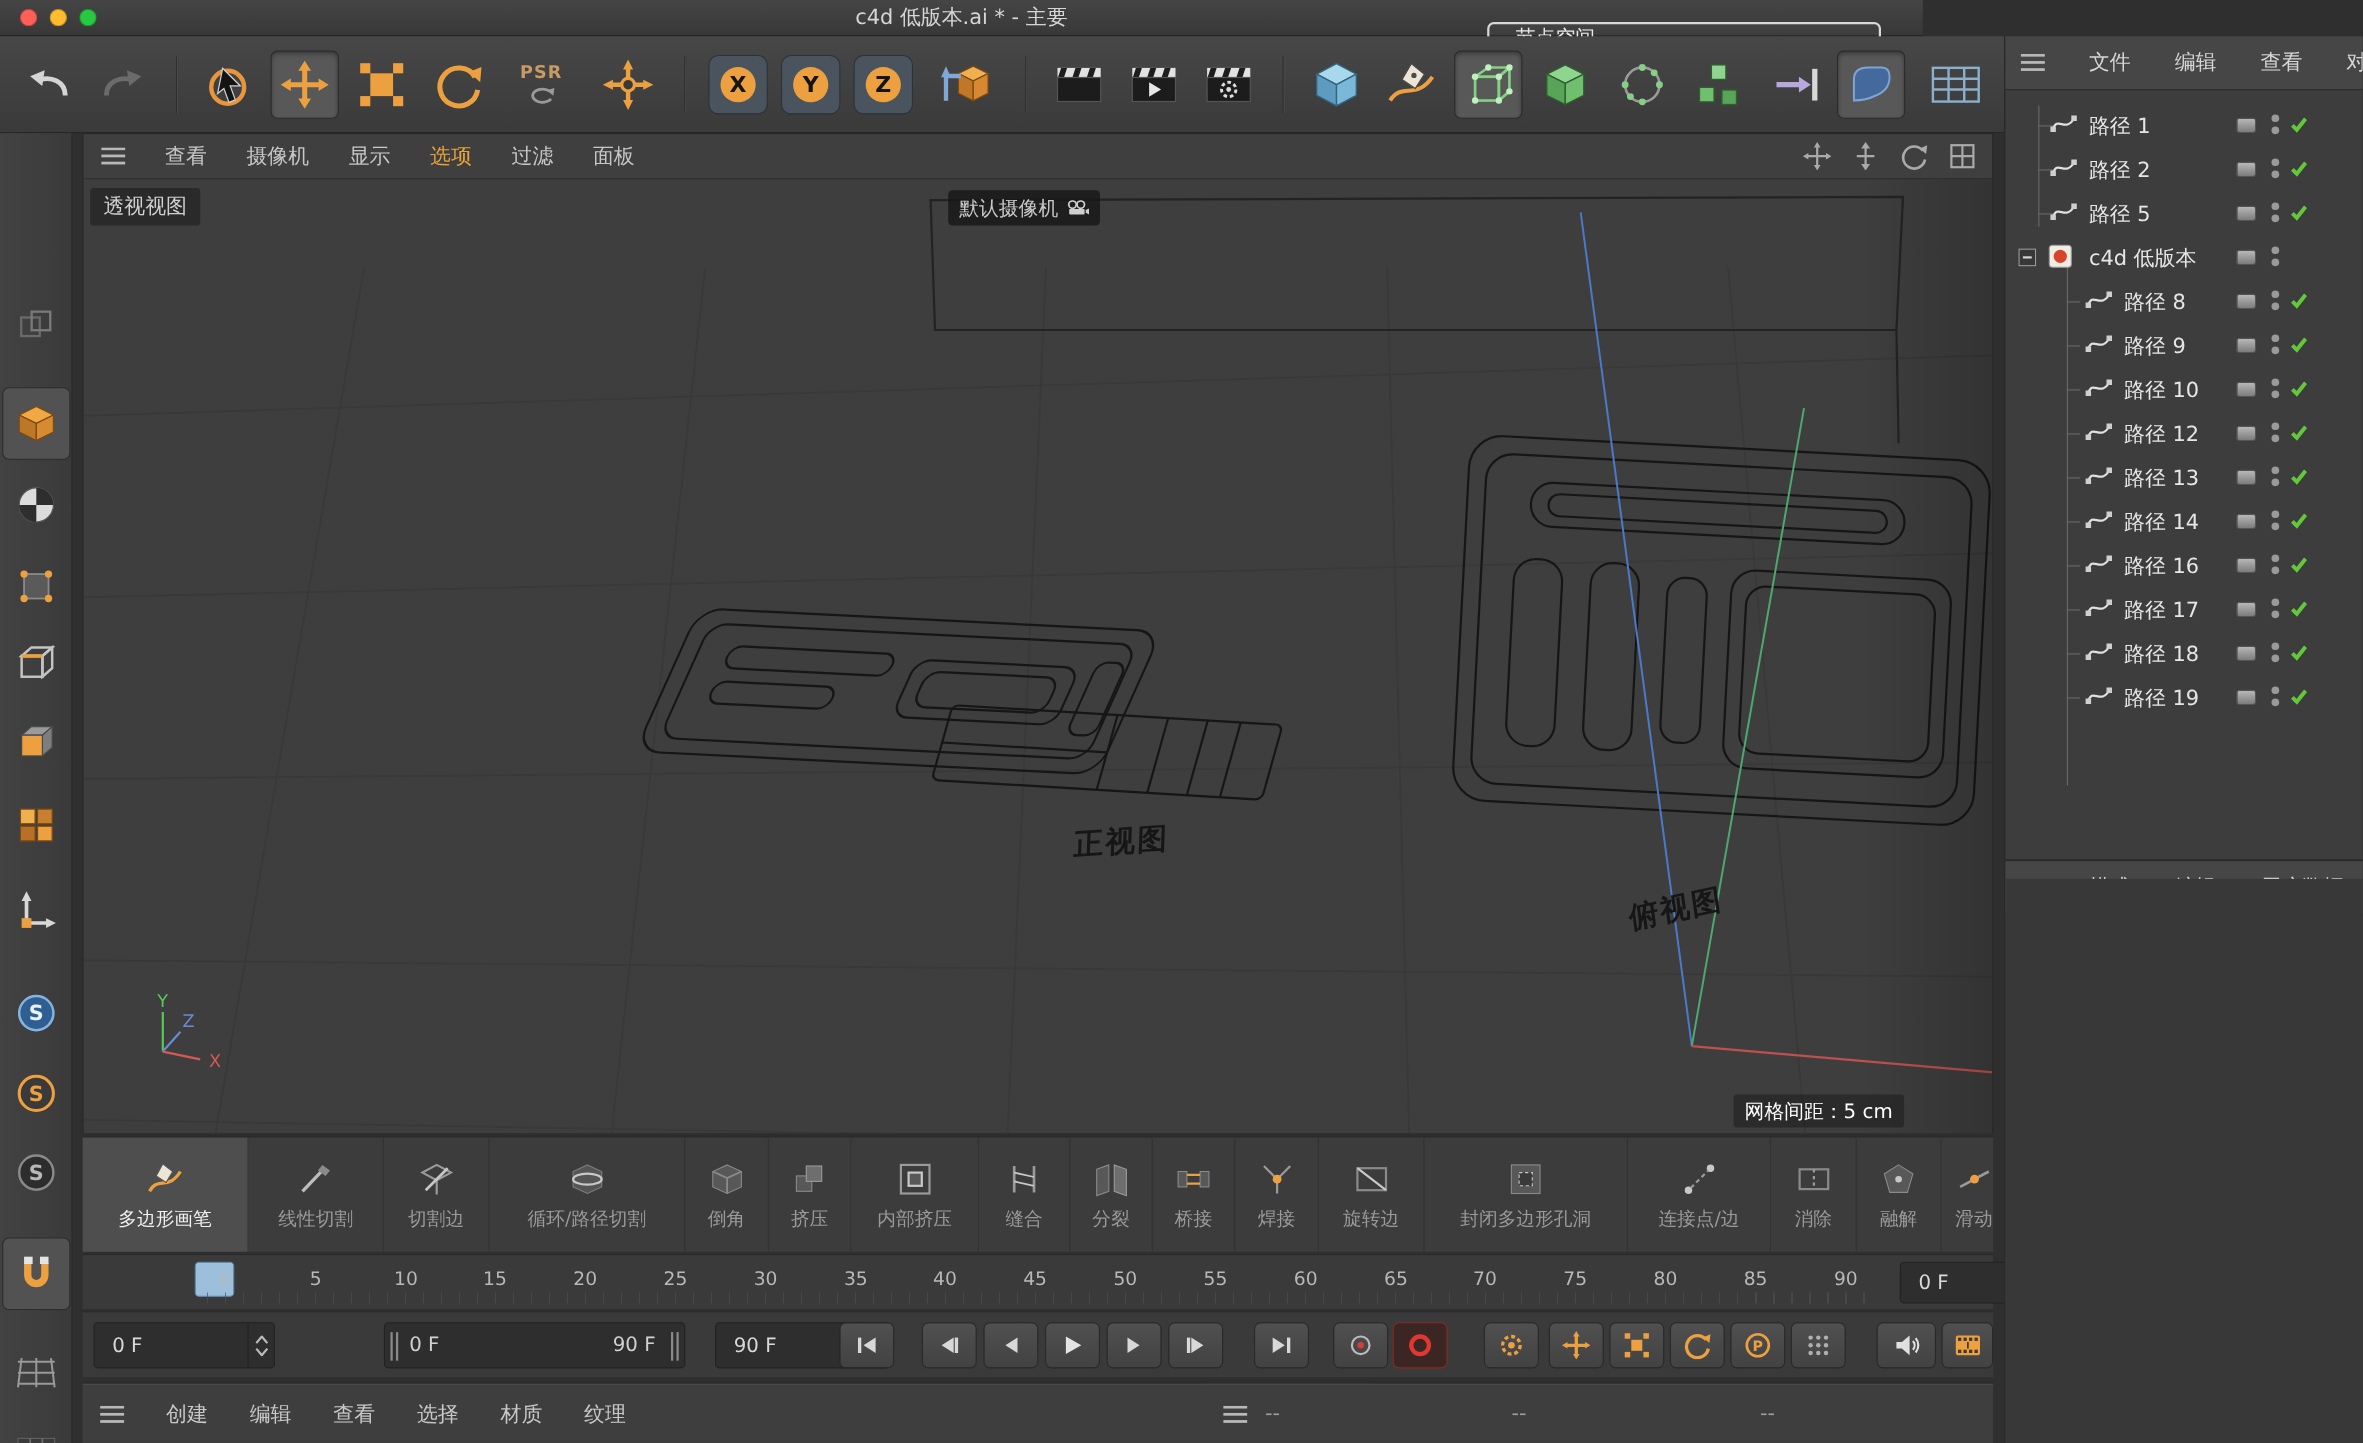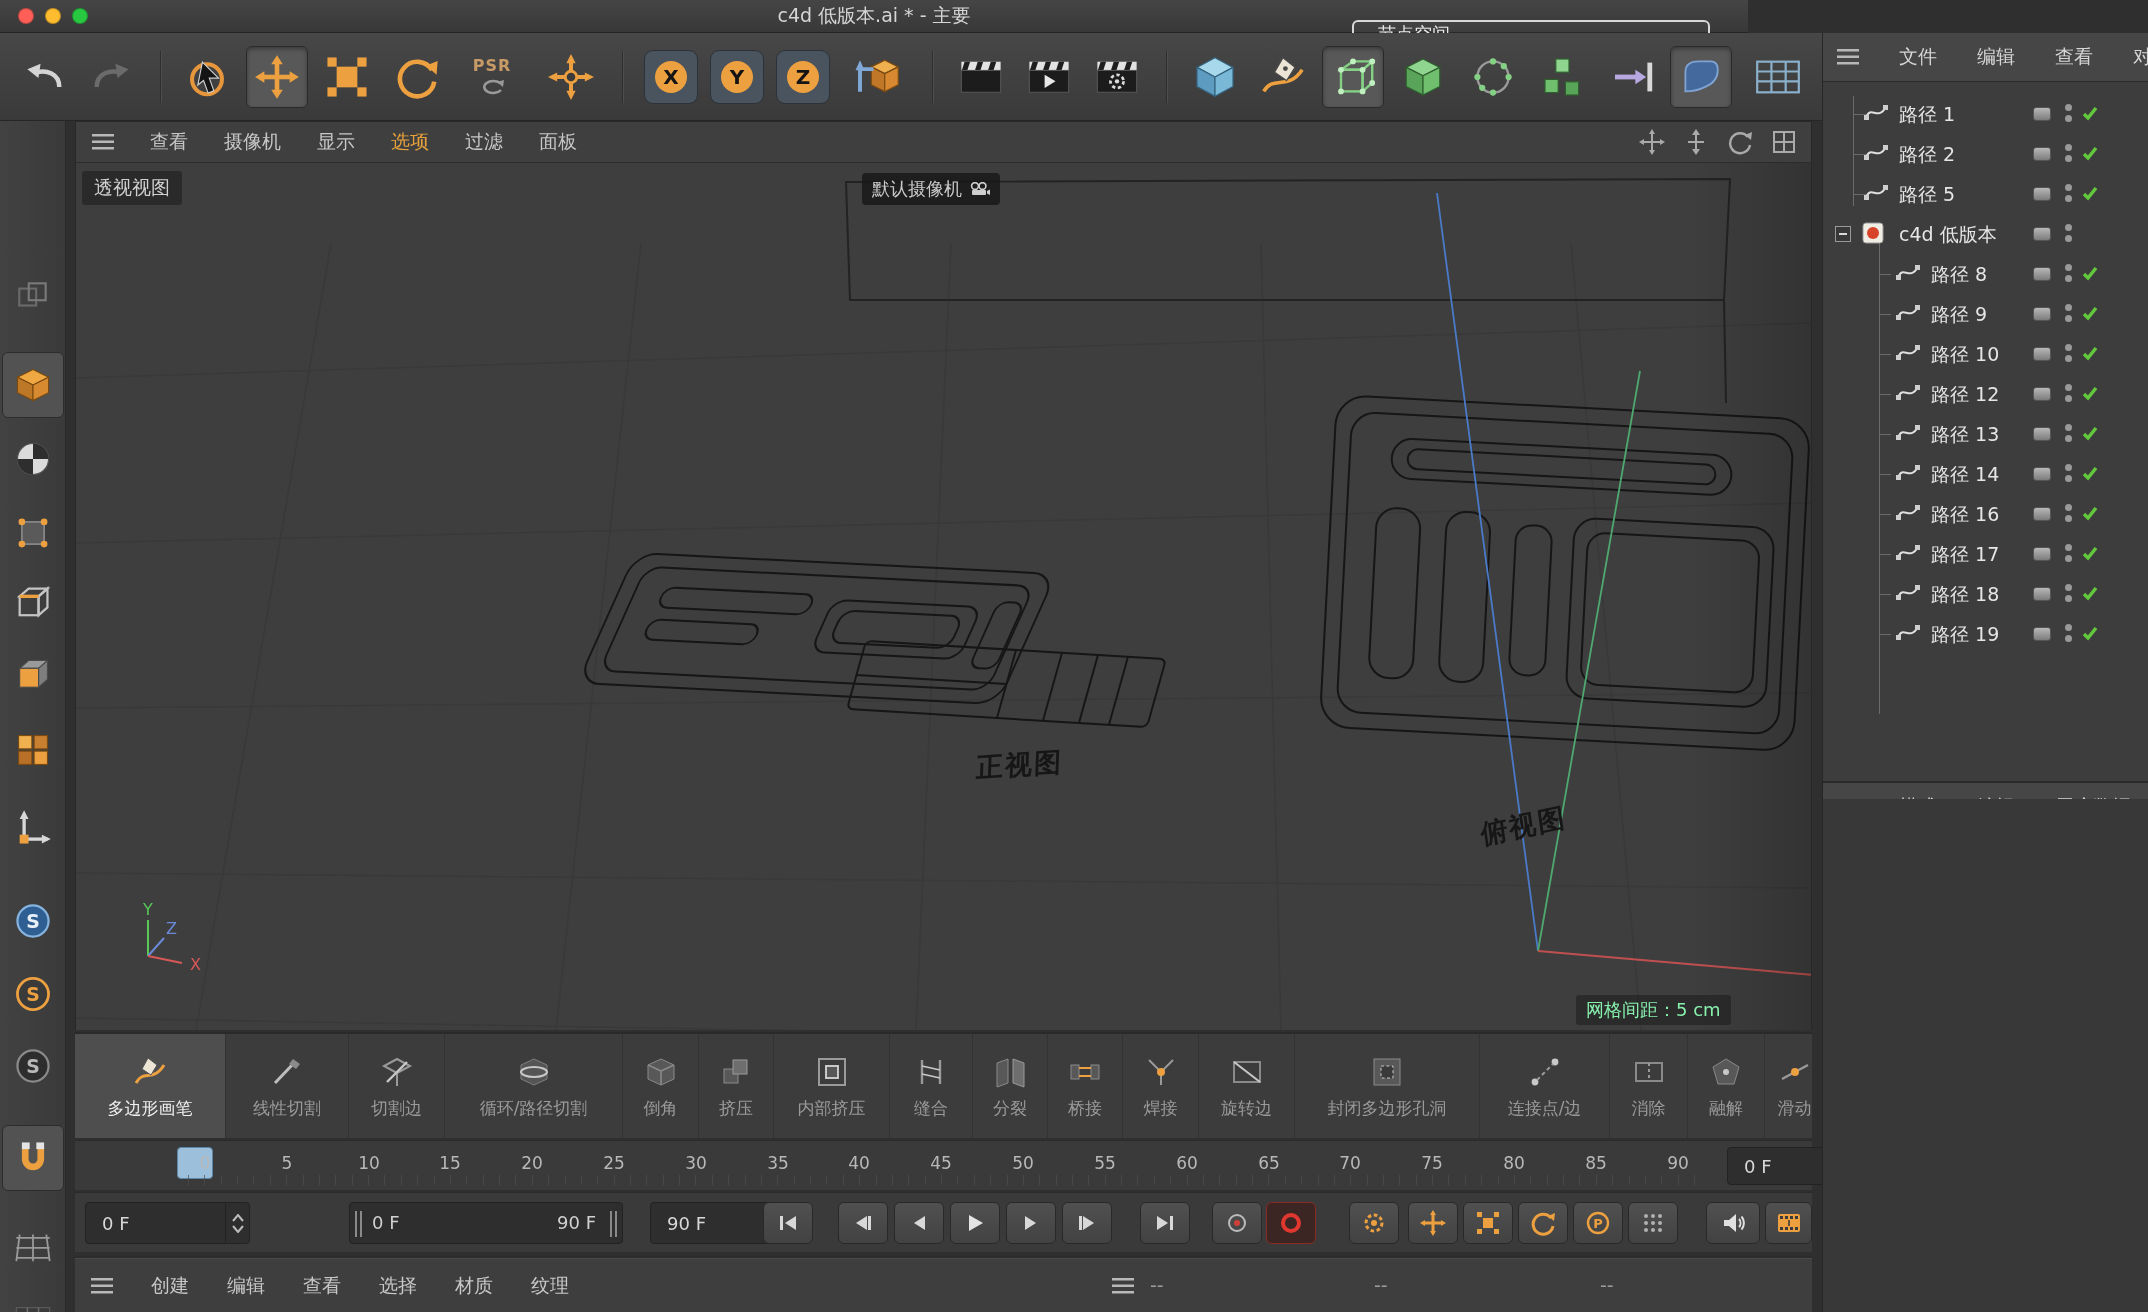--- a/index.html
+++ b/index.html
@@ -31,21 +31,21 @@
 
 
 #viewport{position:absolute;left:75px;top:121px;width:1737px;height:909px;border:1px solid #282828}
 #vpmenu{position:relative;height:41px;background:#3f3f3f;border-bottom:1px solid #2c2c2c;display:flex;align-items:center;gap:36px;padding-left:16px;font-size:19px;color:#c6c6c6}
 #vpmenu .mi.active{color:#e8a23c}
 #vpnav{margin-left:auto;display:flex;gap:18px;padding-right:14px}
 #vpcanvas{position:relative;width:100%;height:867px;background:#3e3e3e;overflow:hidden}
 .rshade{position:absolute;right:0;top:0;width:120px;height:100%;background:linear-gradient(90deg,rgba(0,0,0,0),rgba(0,0,0,.18))}
 #viewlabel{position:absolute;left:6px;top:8px;background:rgba(25,25,25,.55);color:#cfcfcf;font-size:19px;padding:4px 12px;border-radius:3px}
 #camlabel{position:absolute;left:786px;top:10px;background:rgba(22,22,22,.8);color:#c9c9c9;font-size:18px;padding:4px 10px;border-radius:4px;display:flex;align-items:center;gap:8px}
-#gridinfo{position:absolute;left:1500px;top:832px;background:rgba(24,24,24,.5);color:#86efac;font-size:18px;padding:3px 10px;border-radius:3px}
+#gridinfo{position:absolute;left:1500px;top:832px;background:rgba(24,24,24,.5);color:#ffffff;font-size:18px;padding:3px 10px;border-radius:3px}
 .view3dlabel{position:absolute;color:#161616;font-weight:bold;font-size:27px;letter-spacing:2px}
 
 
 #modelbar{position:absolute;left:75px;top:1032px;width:1737px;height:106px;background:#3c3c3c;border-top:2px solid #2a2a2a;display:flex;overflow:hidden}
 .mcell{height:106px;flex:0 0 auto;display:flex;flex-direction:column;align-items:center;justify-content:center;gap:8px;border-right:1px solid #323232;color:#9a9a9a;font-size:17px}
 .mcell.active{background:#4e4e4e;color:#f0f0f0}
 
 
 #ruler{position:absolute;left:75px;top:1140px;width:1737px;height:50px;background:#3a3a3a;border-top:1px solid #2a2a2a}
 .tick{position:absolute;top:12px;width:60px;margin-left:-30px;text-align:center;font-size:17px;color:#b8b8b8}

